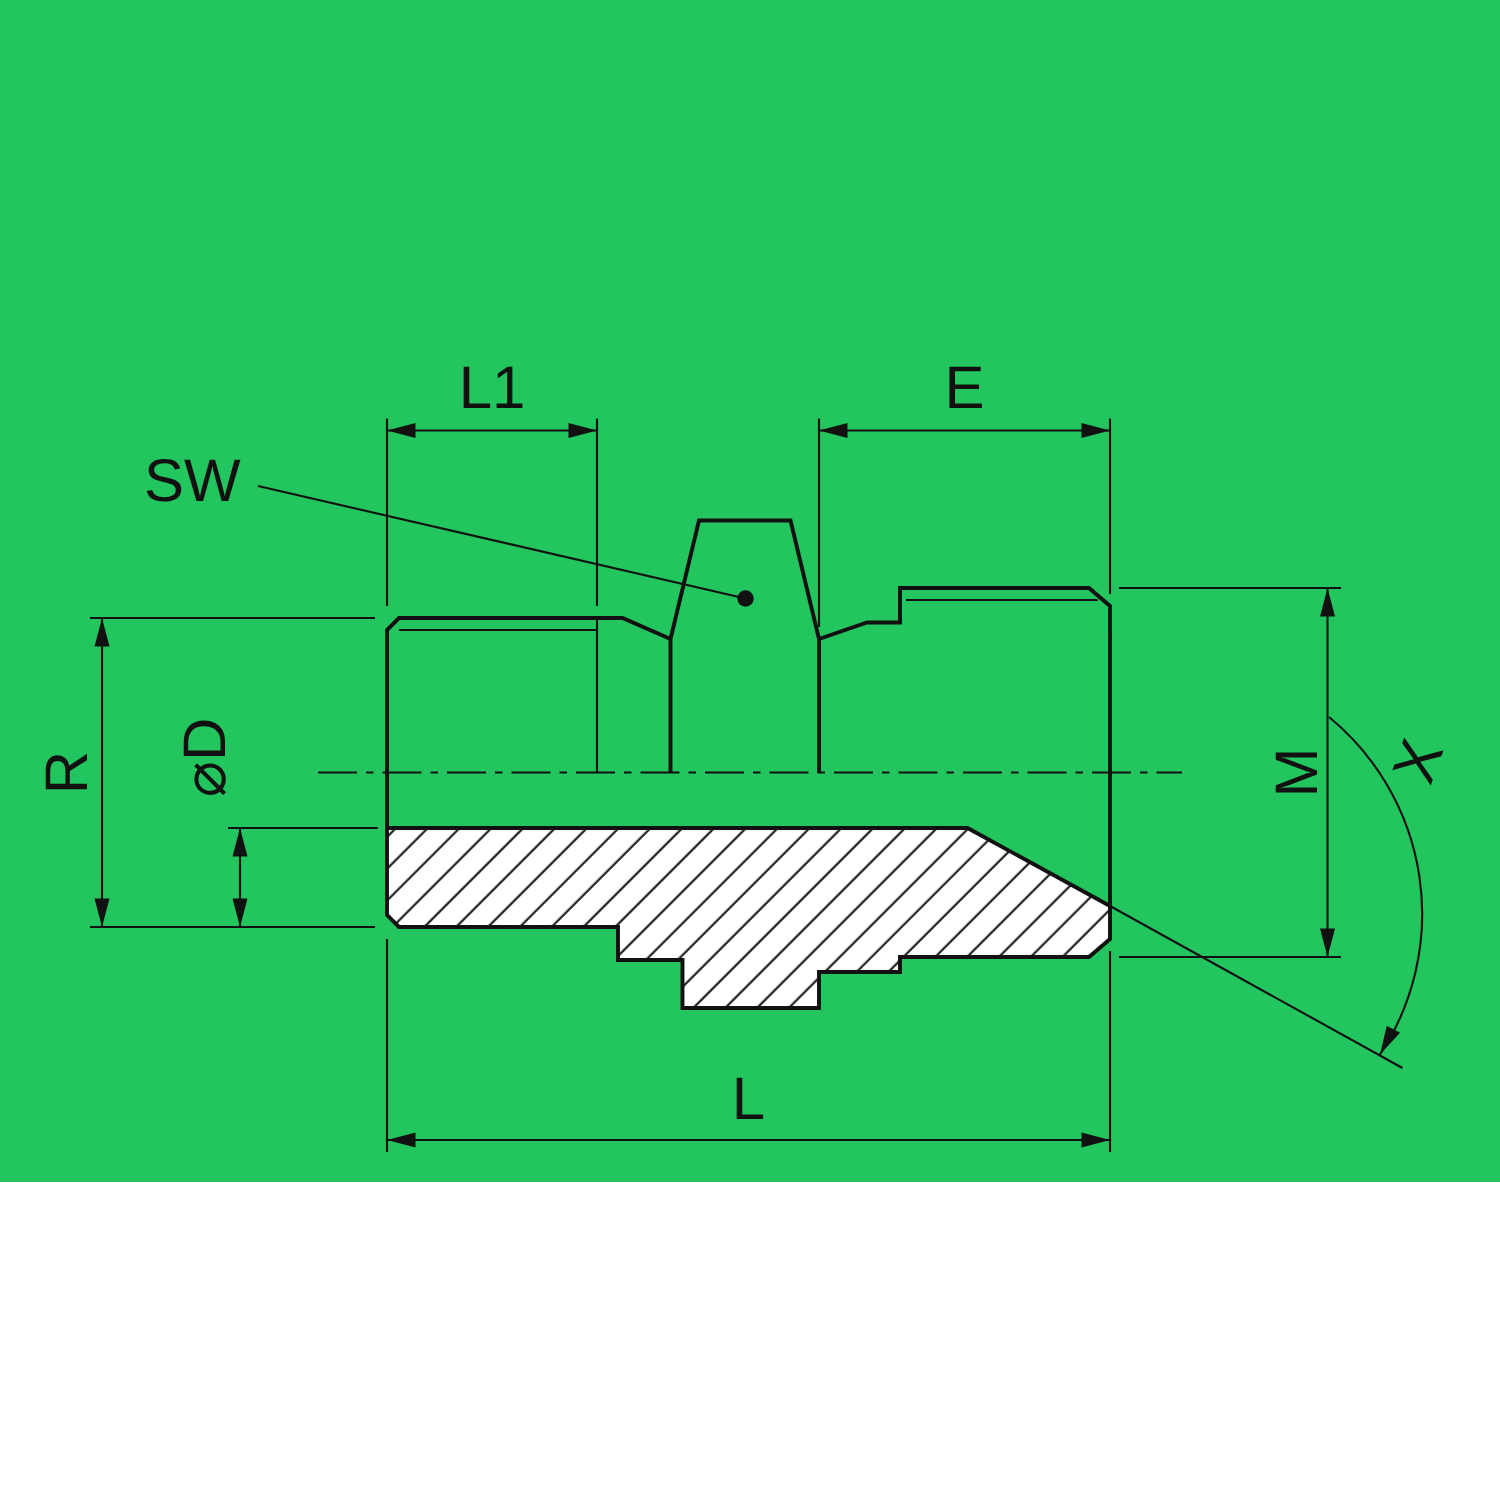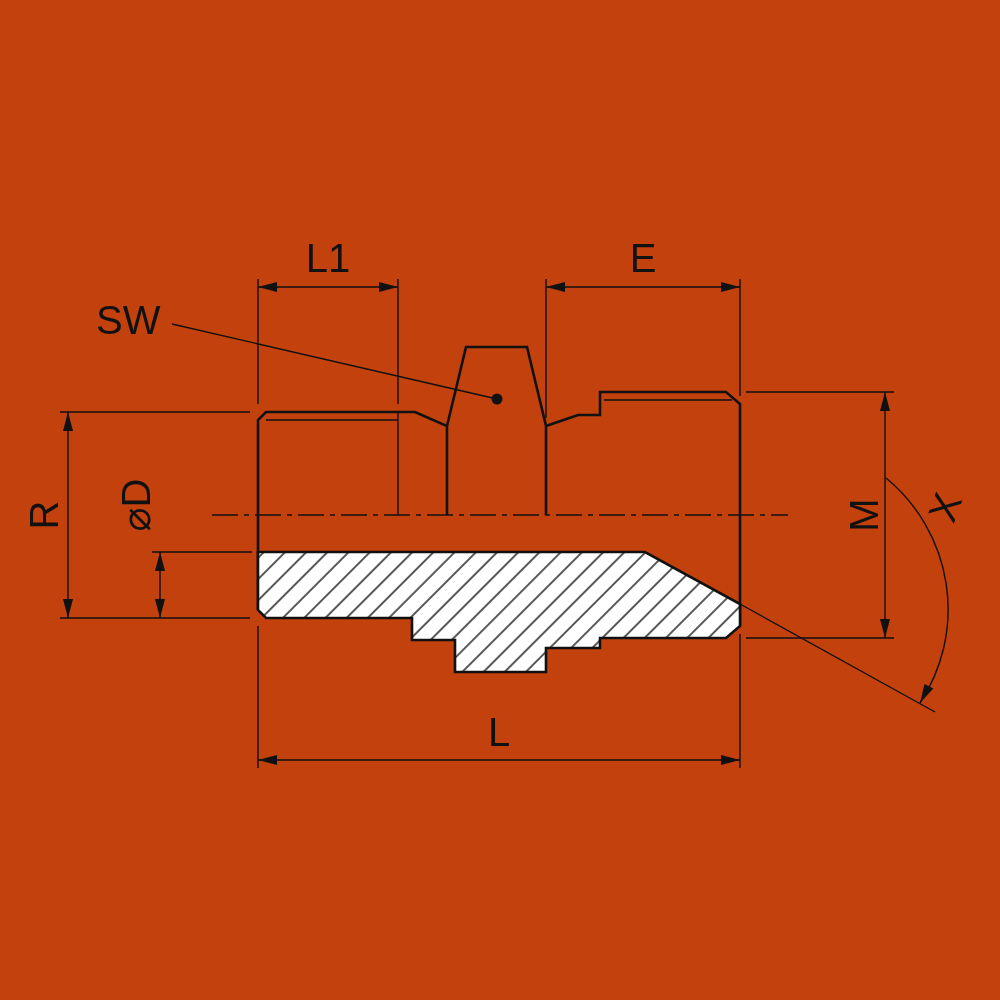--- a/index.html
+++ b/index.html
@@ -3,22 +3,22 @@
 <meta charset="utf-8">
 <style>
   html, body {
     margin: 0;
     padding: 0;
     background: #ffffff;
   }
   .stage {
     position: relative;
     width: 1000px;
-    height: 1000px;
-    background: #c2410c;
+    height: 788px;
+    background: #22c55e;
     overflow: hidden;
   }
   svg { display: block; }
   .outline {
     fill: none;
     stroke: #111111;
     stroke-width: 2.6;
     stroke-linejoin: miter;
     stroke-linecap: butt;
   }

